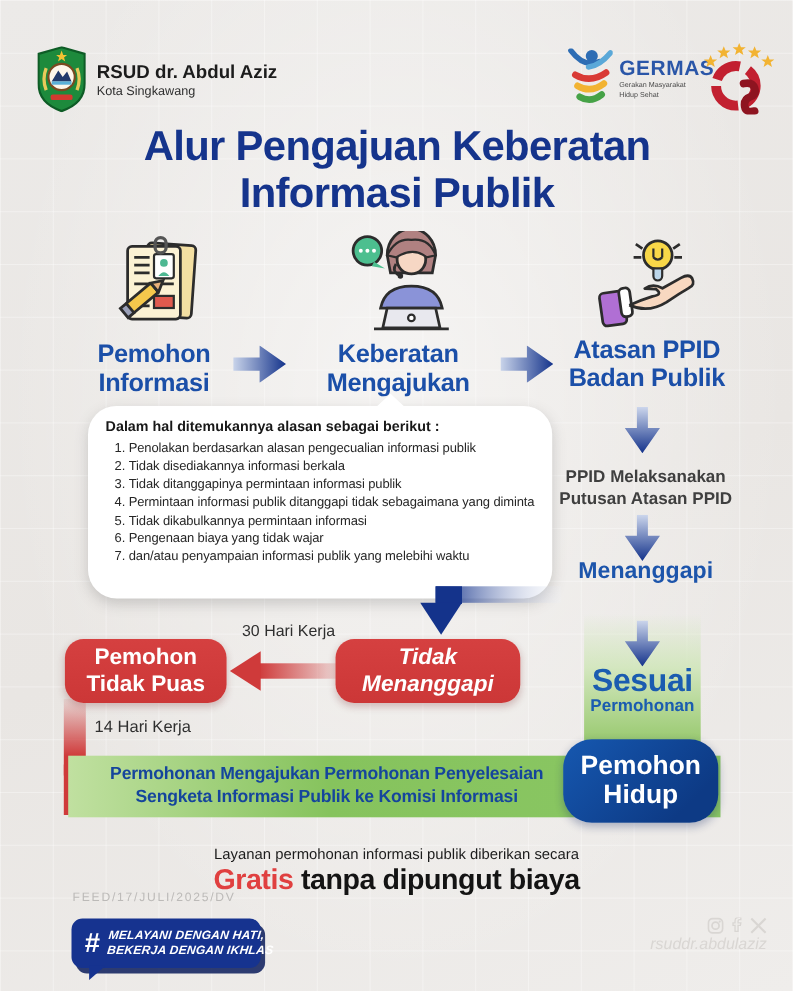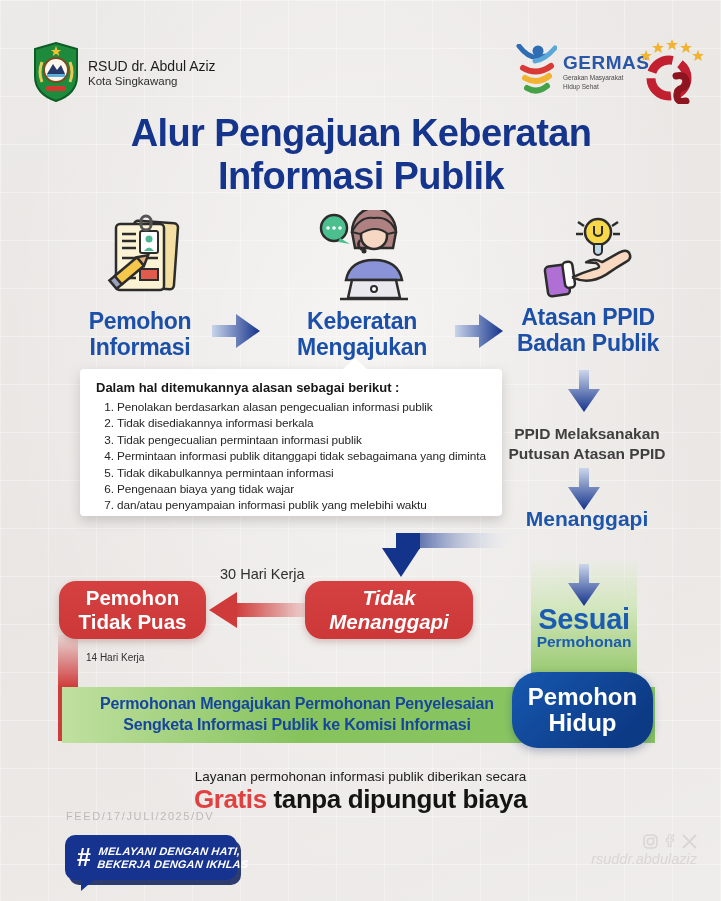--- a/index.html
+++ b/index.html
@@ -7,54 +7,54 @@
   .poster{position:relative;width:721px;height:901px;margin:0 auto;overflow:hidden;
     background:
       radial-gradient(ellipse at 50% 40%, rgba(255,255,255,.55) 0%, rgba(255,255,255,0) 70%),
       linear-gradient(rgba(255,255,255,.35) 1px, transparent 1px),
       linear-gradient(90deg, rgba(255,255,255,.35) 1px, transparent 1px),
       linear-gradient(160deg,#eceae8 0%,#e9e6e3 55%,#efedeb 100%);
     background-size:auto, 48px 48px, 48px 48px, auto;}
   .abs{position:absolute;}
   
   .org{left:34px;top:42px;display:flex;align-items:center;gap:10px;}
-  .org-name{font-size:14px;font-weight:normal;color:#1c1c1c;line-height:1.35;}
+  .org-name{font-size:17px;font-weight:bold;color:#1c1c1c;line-height:1.35;}
   .org-city{font-size:11.5px;color:#2e2e2e;}
   .germas{left:515px;top:44px;display:flex;align-items:center;gap:6px;}
   .germas-title{font-size:19px;font-weight:bold;color:#2a56a8;letter-spacing:.5px;line-height:1;}
   .germas-sub{font-size:6.5px;color:#4a4a4a;line-height:1.25;margin-top:2px;white-space:pre-line;}
   
   .title{left:1px;right:0;top:112px;text-align:center;font-size:38px;font-weight:bold;
     color:#15348c;line-height:1.12;letter-spacing:-.6px;}
   
   .step-label{font-size:23px;font-weight:bold;color:#1b4fa8;text-align:center;line-height:1.14;letter-spacing:-.3px;}
   .lbl1{left:58px;top:308px;width:164px;}
   .lbl2{left:270px;top:308px;width:184px;}
   .lbl3{left:496px;top:304px;width:184px;}
   
-  .reasons{left:80px;top:369px;width:422px;height:147px;background:#ffffff;border-radius:4px;
+  .reasons{left:80px;top:369px;width:422px;height:175px;background:#ffffff;border-radius:26px;
     box-shadow:0 5px 12px rgba(90,90,90,.25);padding:11px 10px 8px 16px;box-sizing:border-box;}
   .reasons:before{content:"";position:absolute;top:-11px;left:262px;width:0;height:0;
     border-left:13px solid transparent;border-right:13px solid transparent;border-bottom:12px solid #fff;}
   .reasons-title{font-size:13px;font-weight:bold;color:#181818;margin:0 0 4px 0;}
   .reasons ol{margin:0;padding:0 0 0 21px;}
   .reasons li{font-size:11.8px;color:#262626;line-height:16.4px;letter-spacing:-.1px;}
   
   .ppid-step{left:492px;top:424px;width:190px;text-align:center;font-size:15.5px;font-weight:bold;color:#3f3f3f;line-height:1.32;}
   .respond{left:492px;top:507px;width:190px;text-align:center;color:#1d55ab;font-weight:bold;line-height:1.1;}
   .respond .l1{font-size:21px;}
   .respond .l2{font-size:19px;}
   
   .redbox{background:linear-gradient(180deg,#d54040,#cc3737);border-radius:17px;color:#fff;
     font-weight:bold;font-size:20.5px;text-align:center;line-height:1.18;display:flex;
     flex-direction:column;justify-content:center;box-shadow:0 3px 7px rgba(120,40,40,.25);}
   .not-satisfied{left:59px;top:581px;width:147px;height:58px;}
   .not-respond{left:305px;top:581px;width:168px;height:58px;font-style:italic;}
   .days30{left:220px;top:566px;font-size:14.5px;color:#2f2f2f;}
-  .days14{left:86px;top:652px;font-size:10px;color:#2f2f2f;}
+  .days14{left:86px;top:652px;font-size:15px;color:#2f2f2f;}
   
   .strip{left:531px;top:558px;width:106px;height:188px;
     background:linear-gradient(180deg,rgba(236,233,230,0) 0%,rgba(207,230,184,.85) 26%,#9ccb74 60%,#84bd58 100%);}
   .sesuai{left:496px;top:604px;width:176px;text-align:center;color:#1b5cb0;font-weight:bold;line-height:1.05;}
   .sesuai .l1{font-size:29px;letter-spacing:-.3px;}
   .sesuai .l2{font-size:15.5px;}
   .banner{left:62px;top:687px;width:593px;height:56px;
     background:linear-gradient(90deg,#c0e0a0 0%,#86c35d 40%,#8ac764 100%);}
   .banner-text{left:77px;top:694px;width:440px;text-align:center;font-size:16px;font-weight:bold;
     color:#15459c;line-height:1.3;letter-spacing:-.2px;}
@@ -245,21 +245,21 @@
     <svg width="48" height="34" viewBox="0 0 48 34">
         <polygon points="0,11 24,11 24,0 48,17 24,34 24,23 0,23" fill="url(#gR)"></polygon>
       </svg>
   </span>
 
   <div class="abs reasons">
     <div class="reasons-title">Dalam hal ditemukannya alasan sebagai berikut :</div>
     <ol>
         <li>Penolakan berdasarkan alasan pengecualian informasi publik</li>
         <li>Tidak disediakannya informasi berkala</li>
-        <li>Tidak pengecualian permintaan informasi publik</li>
+        <li>Tidak ditanggapinya permintaan informasi publik</li>
         <li>Permintaan informasi publik ditanggapi tidak sebagaimana yang diminta</li>
         <li>Tidak dikabulkannya permintaan informasi</li>
         <li>Pengenaan biaya yang tidak wajar</li>
         <li>dan/atau penyampaian informasi publik yang melebihi waktu</li>
       </ol>
   </div>
 
   <span class="abs" style="left:568px;top:370px">
     <svg width="32" height="42" viewBox="0 0 32 42">
         <polygon points="11,0 21,0 21,19 32,19 16,42 0,19 11,19" fill="url(#gD)"></polygon>

